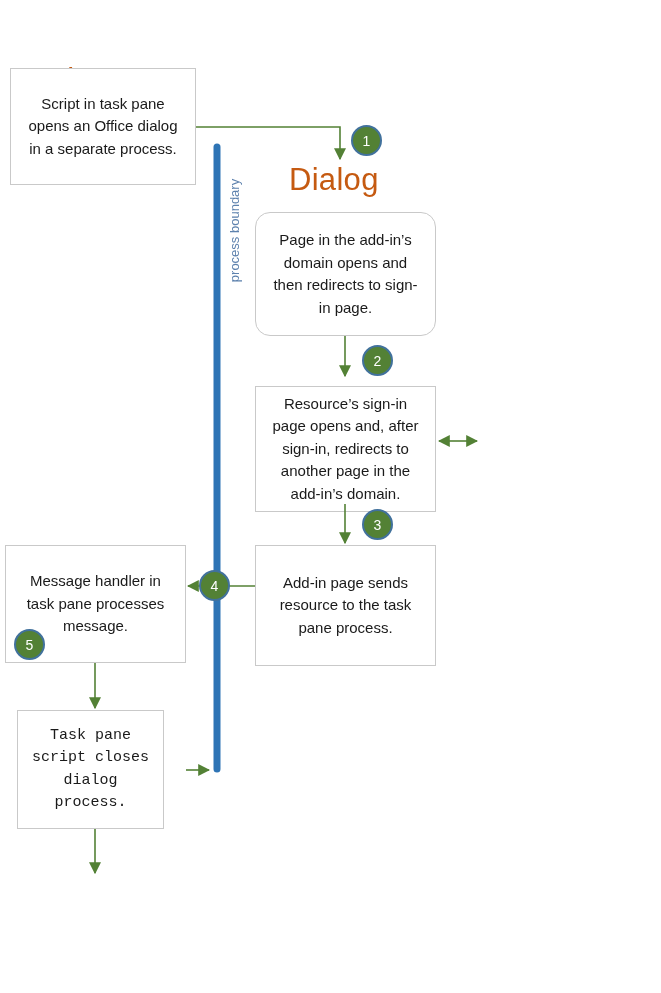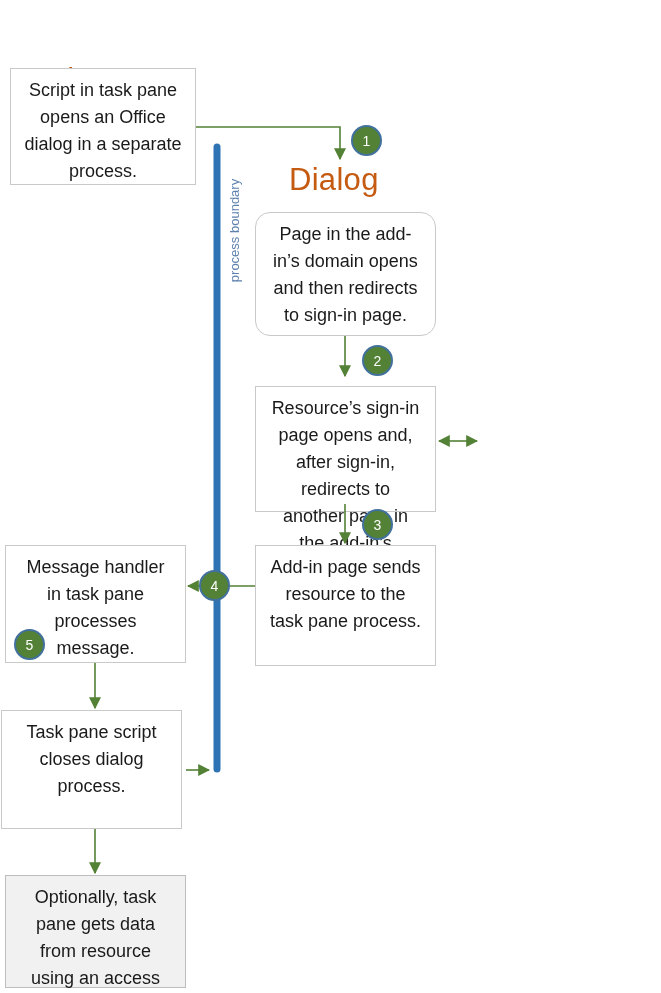--- a/index.html
+++ b/index.html
@@ -23,36 +23,37 @@
     white-space: nowrap;
   }
   .heading.task-pane { left: 18px; top: 14px; margin-top: 48px; }
   .heading.dialog    { left: 289px; top: 162px; }
 
   .box {
     position: absolute;
     background: #ffffff;
     border: 1px solid #C9C9C9;
     display: flex;
+    align-items: center;
     justify-content: center;
     text-align: center;
-    font-size: 18px;
+    font-size: 15px;
     line-height: 1.5;
     color: #1a1a1a;
     padding: 8px 13px;
   }
   .box.gray { background: #F1F1F1; border-color: #BDBDBD; }
 
   .box.b1    { left: 10px;  top: 68px;  width: 186px; height: 117px; }
   .box.b2    { left: 255px; top: 212px; width: 181px; height: 124px; border-radius: 15px; }
   .box.b3    { left: 255px; top: 378px; width: 181px; height: 126px; margin-top: 8px; }
   .box.oauth { left: 480px; top: 380px; width: 174px; height: 119px; }
   .box.b4    { left: 255px; top: 545px; width: 181px; height: 121px; }
   .box.b5    { left: 5px;   top: 545px; width: 181px; height: 118px; }
-  .box.b6    { left: 1px;   top: 710px; width: 181px; height: 119px; }
+  .box.b6    { left: 17px;   top: 710px; width: 147px; height: 119px; font-family: Liberation Mono, monospace; }
   .box.b7    { left: 5px;   top: 875px; width: 181px; height: 113px; }
 
   .step {
     position: absolute;
     width: 31px;
     height: 31px;
     border-radius: 50%;
     background: #538135;
     border: 2px solid #41719C;
     color: #ffffff;
@@ -117,23 +118,20 @@
   </div>
 
   <div class="box b5">
     <span>Message handler in task pane processes message.</span>
   </div>
 
   <div class="box b6">
     <span>Task pane script closes dialog process.</span>
   </div>
 
-  <div class="box b7 gray">
-    <span>Optionally, task pane gets data from resource using an access token.</span>
-  </div>
 
   <svg class="svg-layer" viewBox="0 0 661 993" xmlns="http://www.w3.org/2000/svg">
     <defs>
       <marker id="arrow" viewBox="0 0 10 10" refX="9" refY="5" markerWidth="7.5" markerHeight="7.5" orient="auto">
         <path d="M0,0 L10,5 L0,10 z" fill="#538135"></path>
       </marker>
     </defs>
 
     <line x1="217" y1="147" x2="217" y2="769" stroke="#2E74B5" stroke-width="7" stroke-linecap="round"></line>
 

